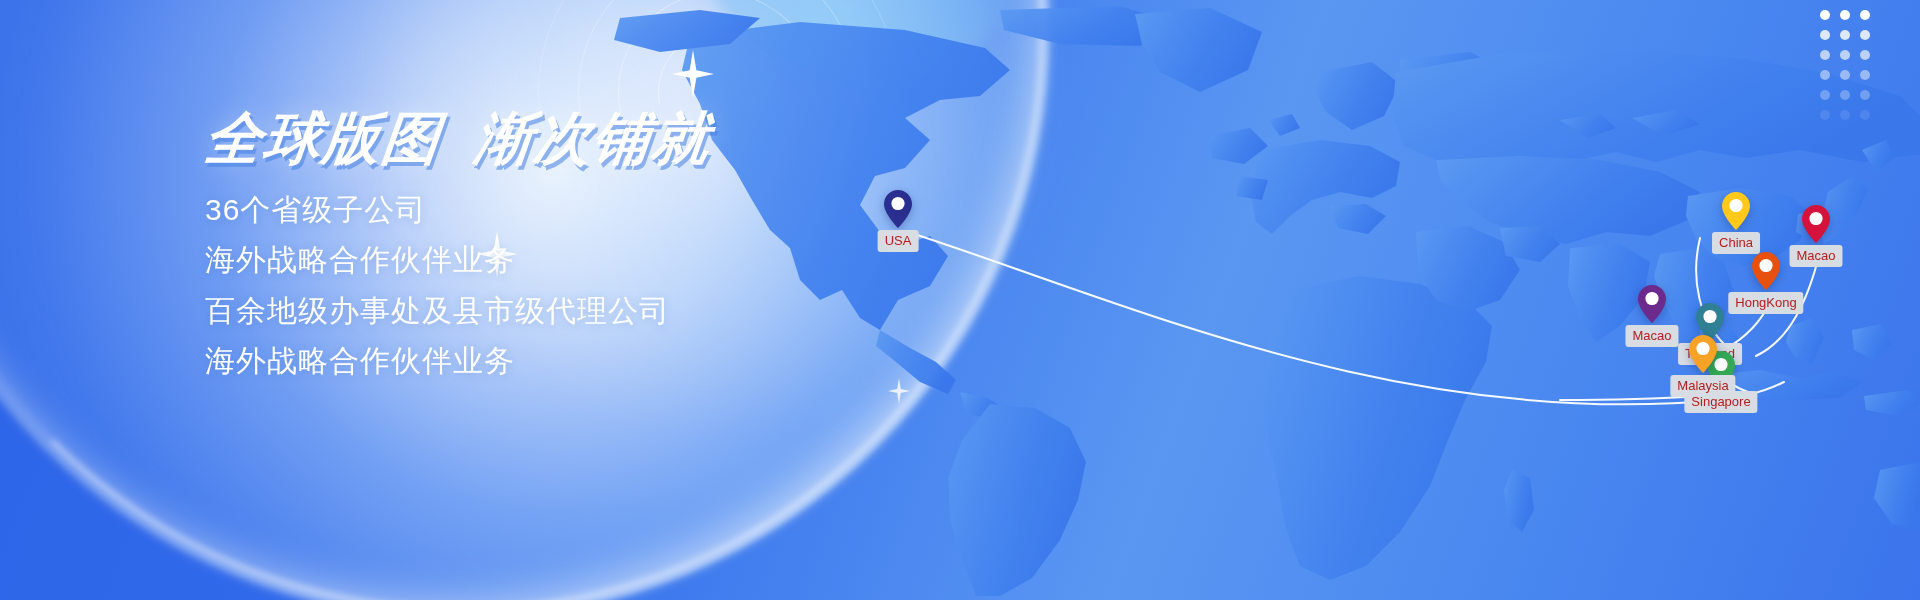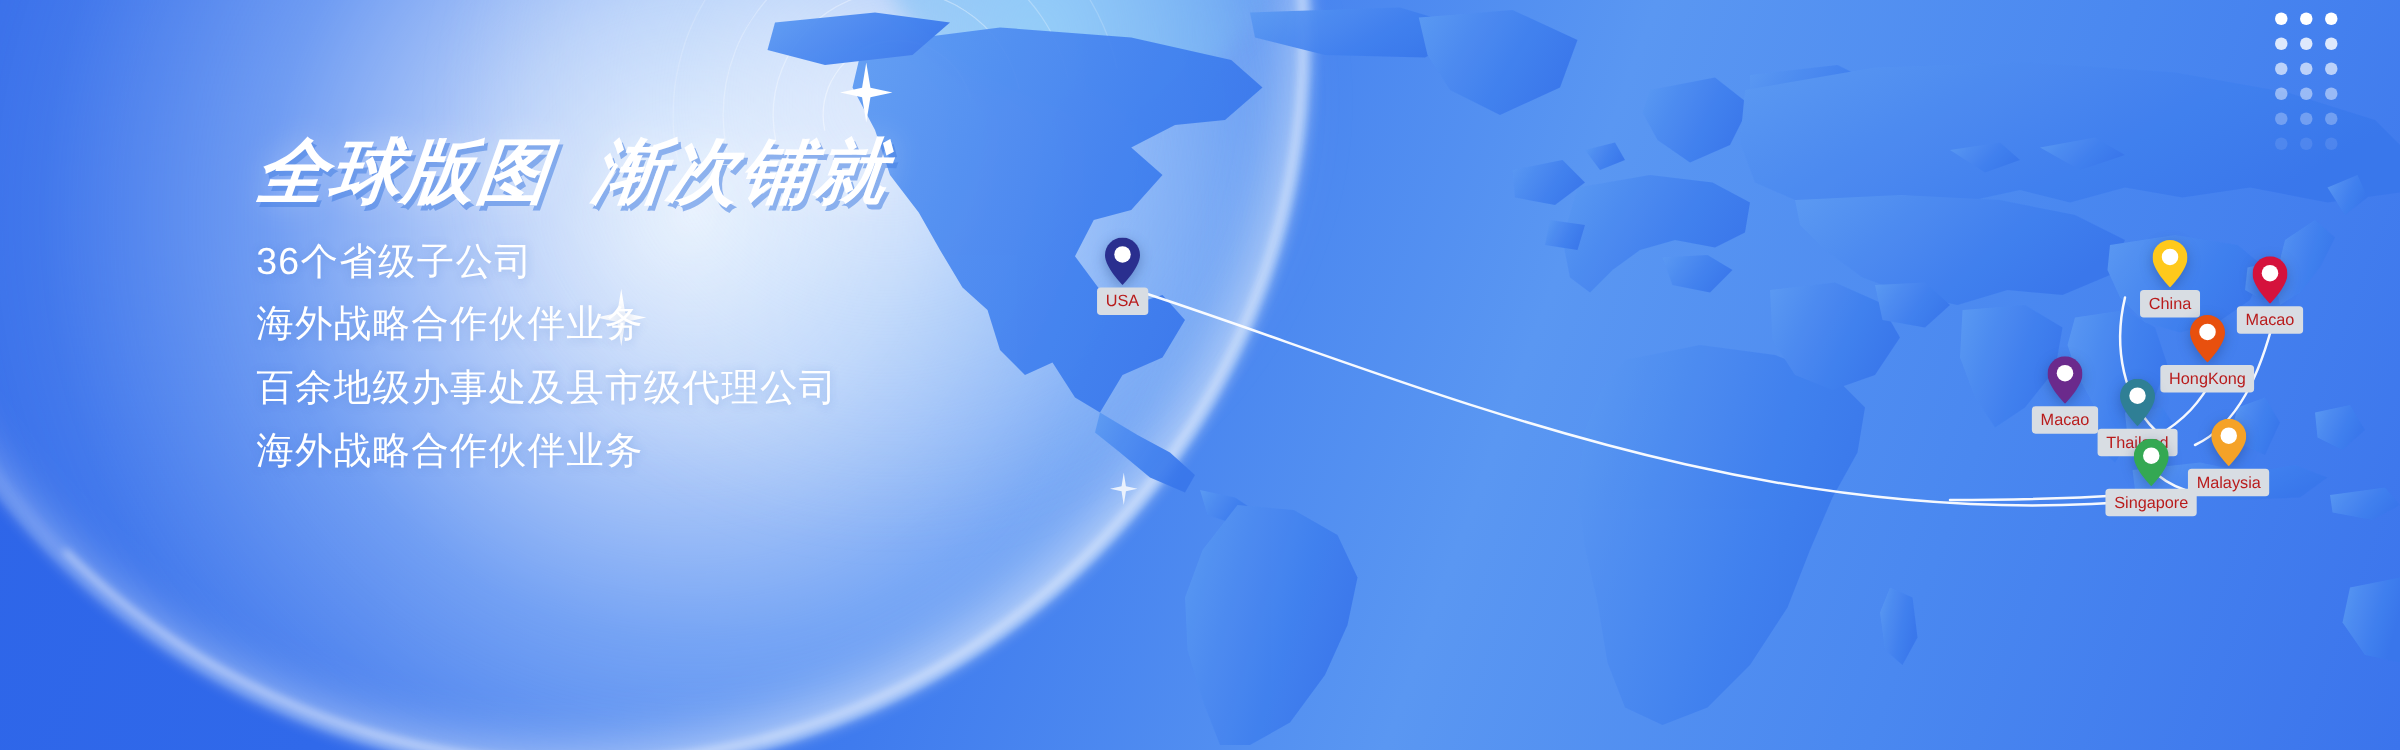--- a/index.html
+++ b/index.html
@@ -348,21 +348,21 @@
       </div>
       <div class="marker" style="left: 1721px; top: 389px;">
         <div class="pin">
           <svg width="28" height="38" viewBox="0 0 28 38">
             <path d="M14 0 C6.3 0 0 6.3 0 14 C0 24 14 38 14 38 C14 38 28 24 28 14 C28 6.3 21.7 0 14 0 Z" fill="#34a853"></path>
             <circle cx="14" cy="13.5" r="6.6" fill="#ffffff"></circle>
           </svg>
         </div>
         <div class="pin-label">Singapore</div>
       </div>
-      <div class="marker" style="left: 1783px; top: 373px; text-align: right;">
+      <div class="marker" style="left: 1703px; top: 373px; text-align: right;">
         <div class="pin">
           <svg width="28" height="38" viewBox="0 0 28 38">
             <path d="M14 0 C6.3 0 0 6.3 0 14 C0 24 14 38 14 38 C14 38 28 24 28 14 C28 6.3 21.7 0 14 0 Z" fill="#f5a227"></path>
             <circle cx="14" cy="13.5" r="6.6" fill="#ffffff"></circle>
           </svg>
         </div>
         <div class="pin-label">Malaysia</div>
       </div>
     </div>
 

